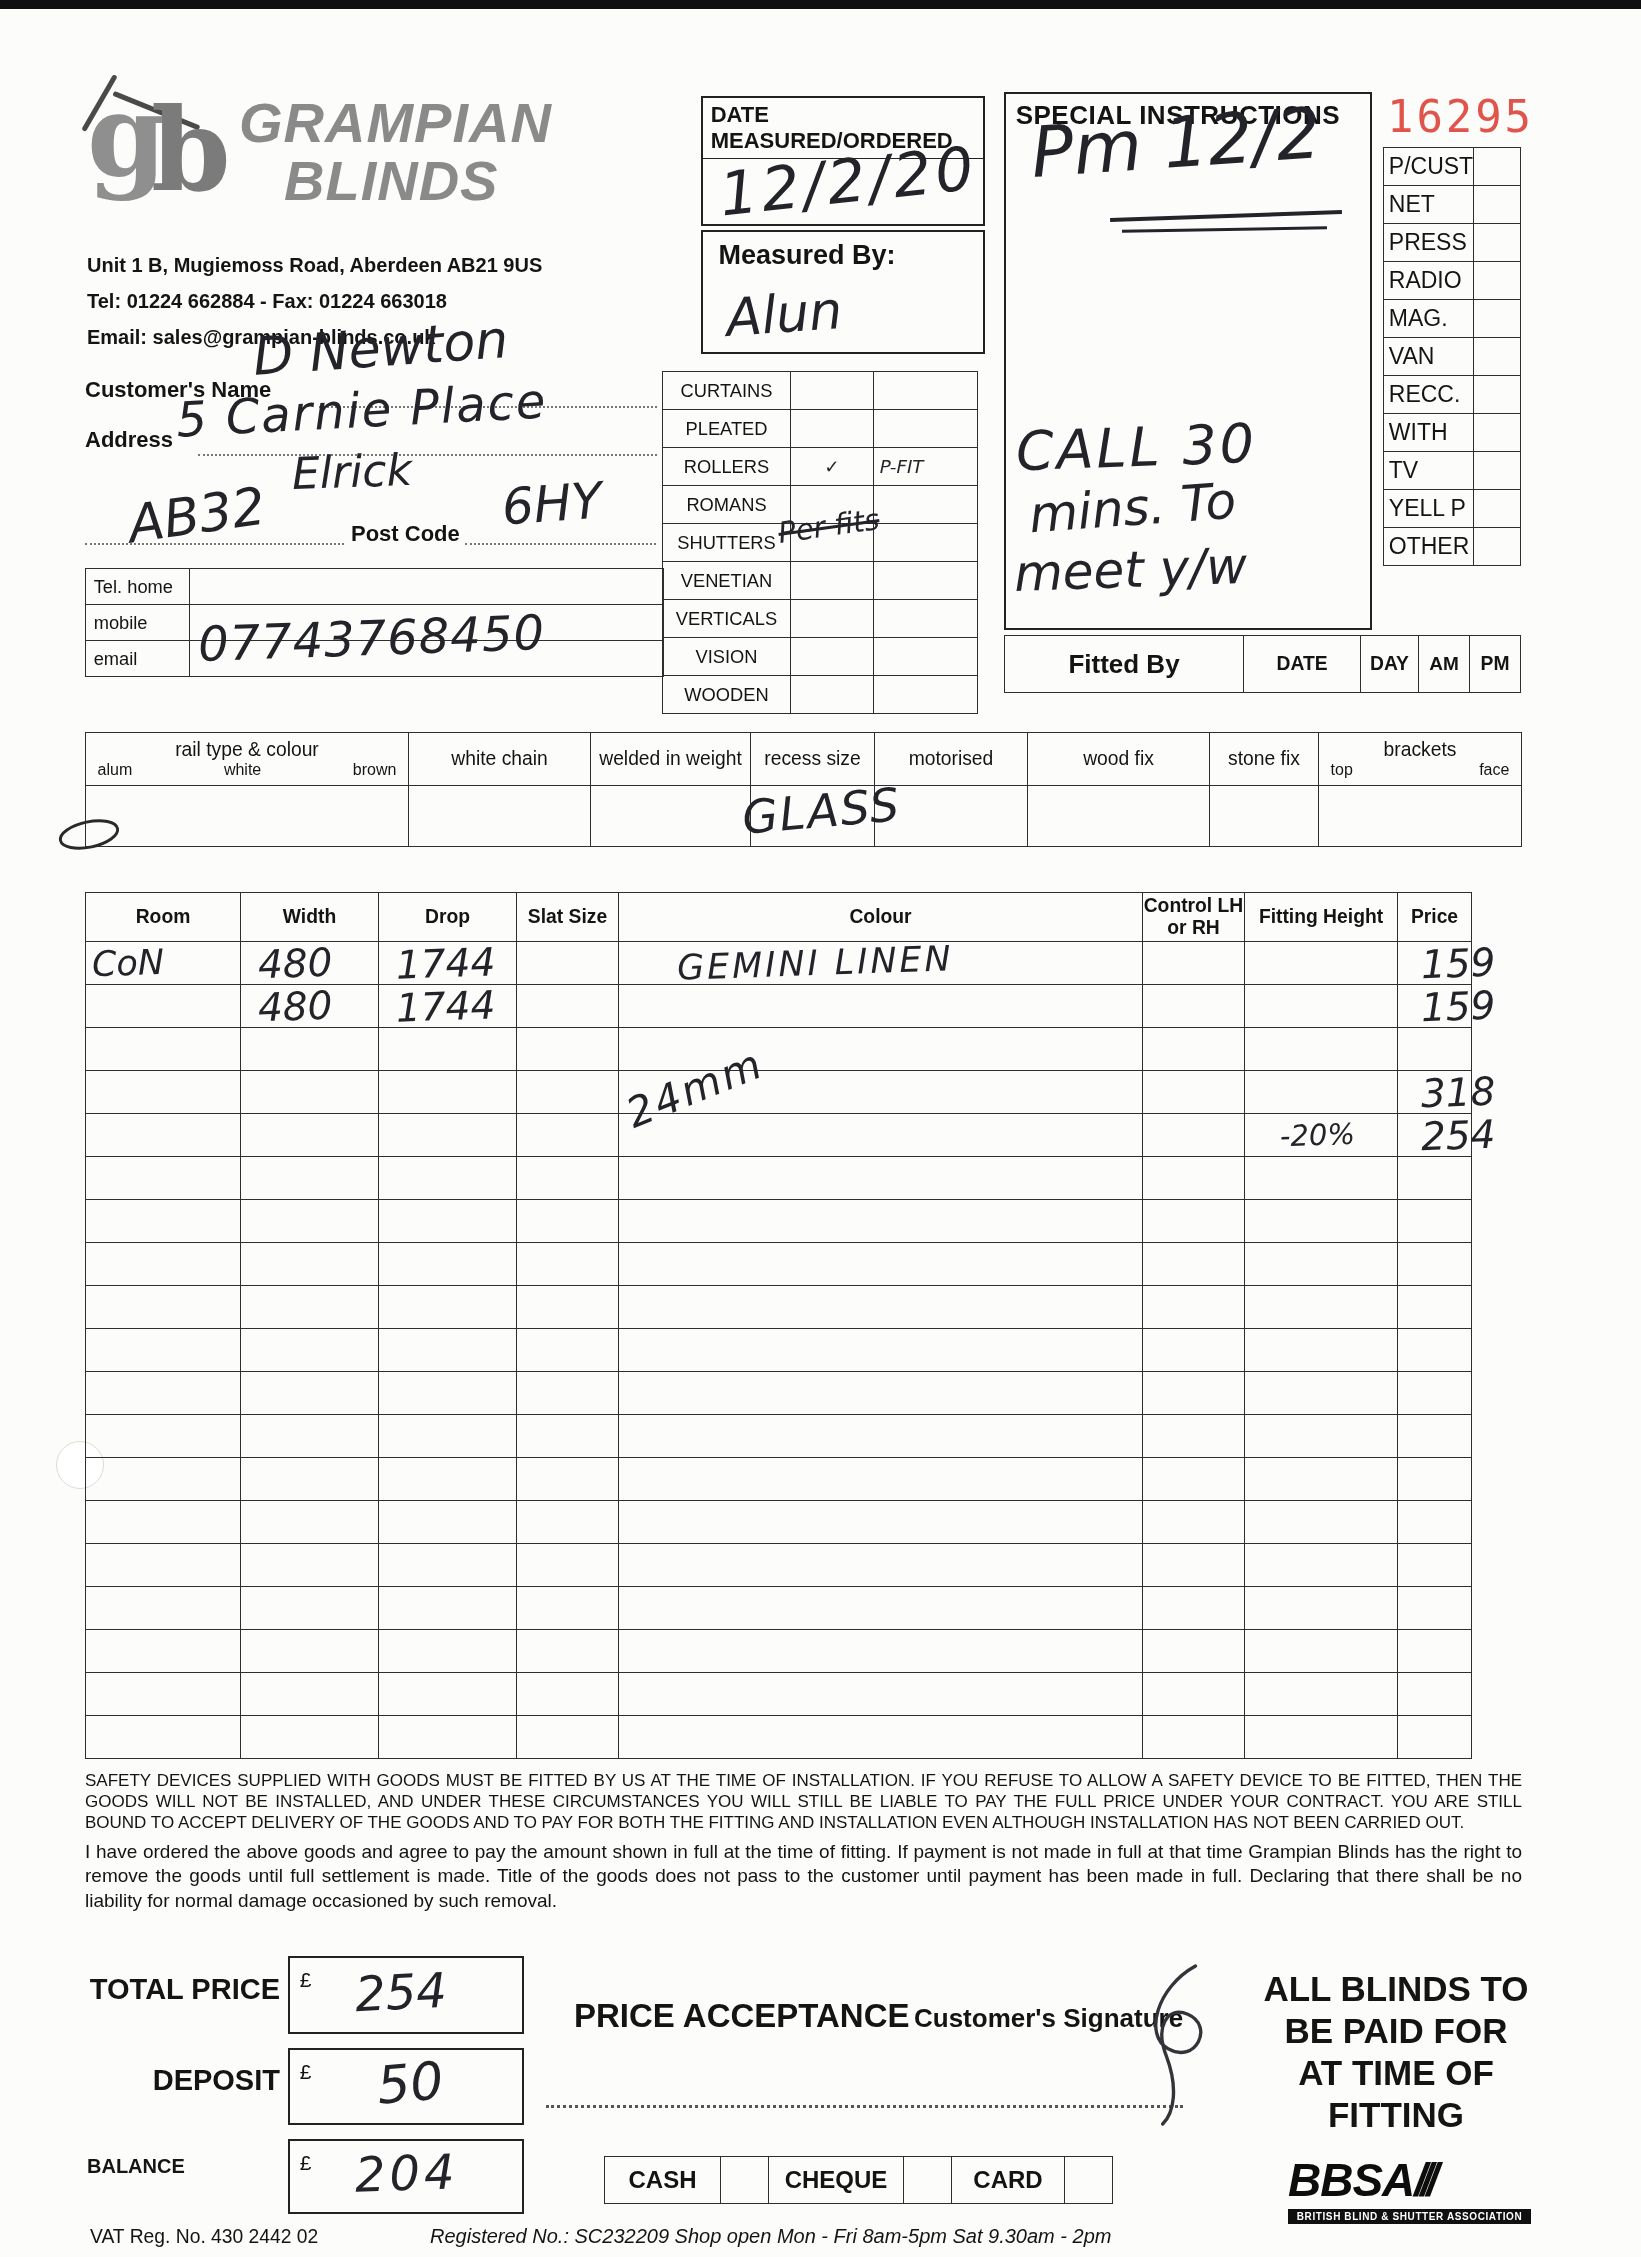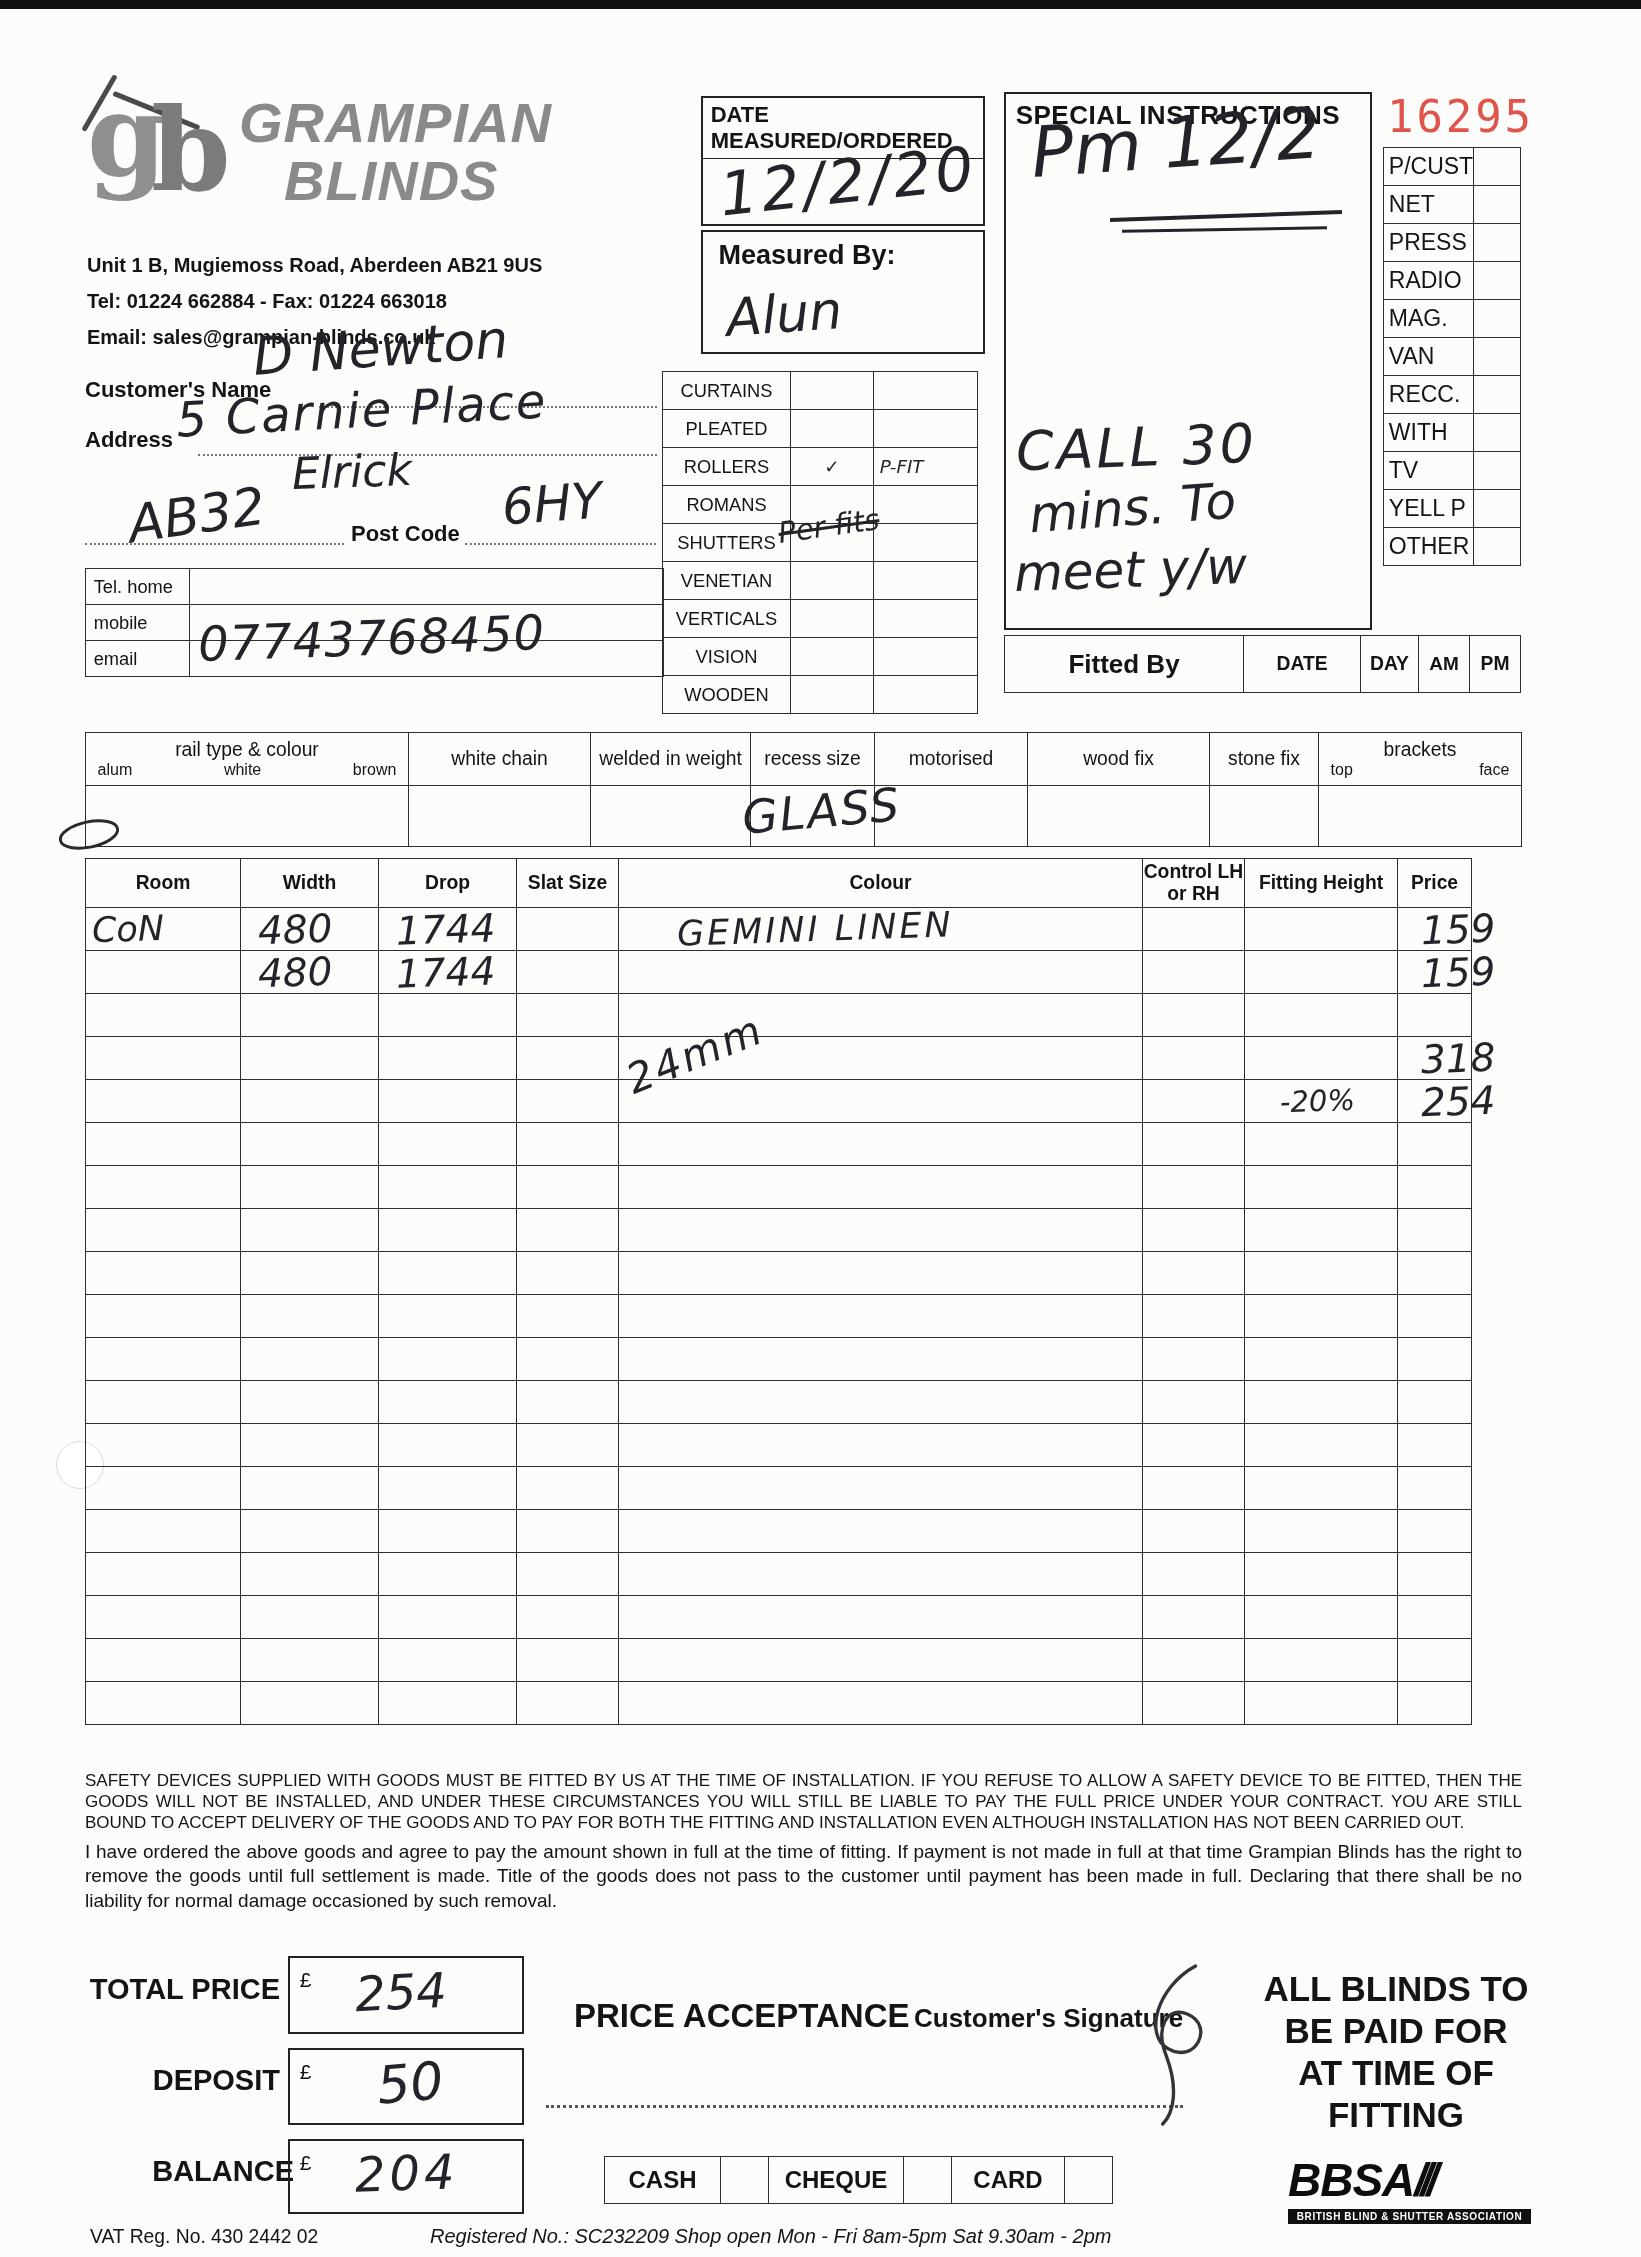--- a/index.html
+++ b/index.html
@@ -314,21 +314,21 @@
         <td></td>
         <td></td>
         <td></td>
         <td></td>
         <td></td>
         <td></td>
       </tr>
     </tbody>
   </table>
 
-  <table class="abs order" style="left:85px;top:858px;width:1387px;">
+  <table class="abs order" style="left:85px;top:892px;width:1387px;">
     <colgroup>
       <col style="width:155px">
         <col style="width:138px">
         <col style="width:138px">
         <col style="width:102px">
       <col style="width:524px">
         <col style="width:102px">
         <col style="width:153px">
         <col>
     </colgroup>
@@ -542,21 +542,21 @@
   <div class="abs" style="left:85px;top:1840px;width:1437px;font-size:19px;line-height:1.28;text-align:justify;">I have ordered the above goods and agree to pay the amount shown in full at the time of fitting. If payment is not made in full at that time Grampian Blinds has the right to remove the goods until full settlement is made. Title of the goods does not pass to the customer until payment has been made in full. Declaring that there shall be no liability for normal damage occasioned by such removal.</div>
 
   <div class="abs b" style="left:85px;top:1973px;width:195px;text-align:right;font-size:29px;">TOTAL PRICE</div>
   <div class="abs box" style="left:288px;top:1956px;width:232px;height:74px;">
     <span class="abs" style="left:9.7px;top:9.7px;font-size:21px;">£</span>
   </div>
   <div class="abs b" style="left:85px;top:2064px;width:195px;text-align:right;font-size:29px;">DEPOSIT</div>
   <div class="abs box" style="left:288px;top:2048px;width:232px;height:73px;">
     <span class="abs" style="left:9.7px;top:9.7px;font-size:21px;">£</span>
   </div>
-  <div class="abs b" style="left:99px;top:2155px;width:195px;text-align:right;font-size:29px;">BALANCE</div>
+  <div class="abs b" style="left:87px;top:2155px;width:195px;text-align:left;font-size:20px;">BALANCE</div>
   <div class="abs box" style="left:288px;top:2139px;width:232px;height:71px;">
     <span class="abs" style="left:9.7px;top:9.7px;font-size:21px;">£</span>
   </div>
 
   <div class="abs" style="left:574px;top:1997px;white-space:nowrap;">
     <span class="b" style="font-size:33px;">PRICE ACCEPTANCE</span>
     <span class="b" style="font-size:26px;">Customer's Signature</span>
   </div>
   <div class="abs" style="left:546px;top:2076px;width:637px;height:29px;border-bottom:3.9px dotted #555;"></div>
 

